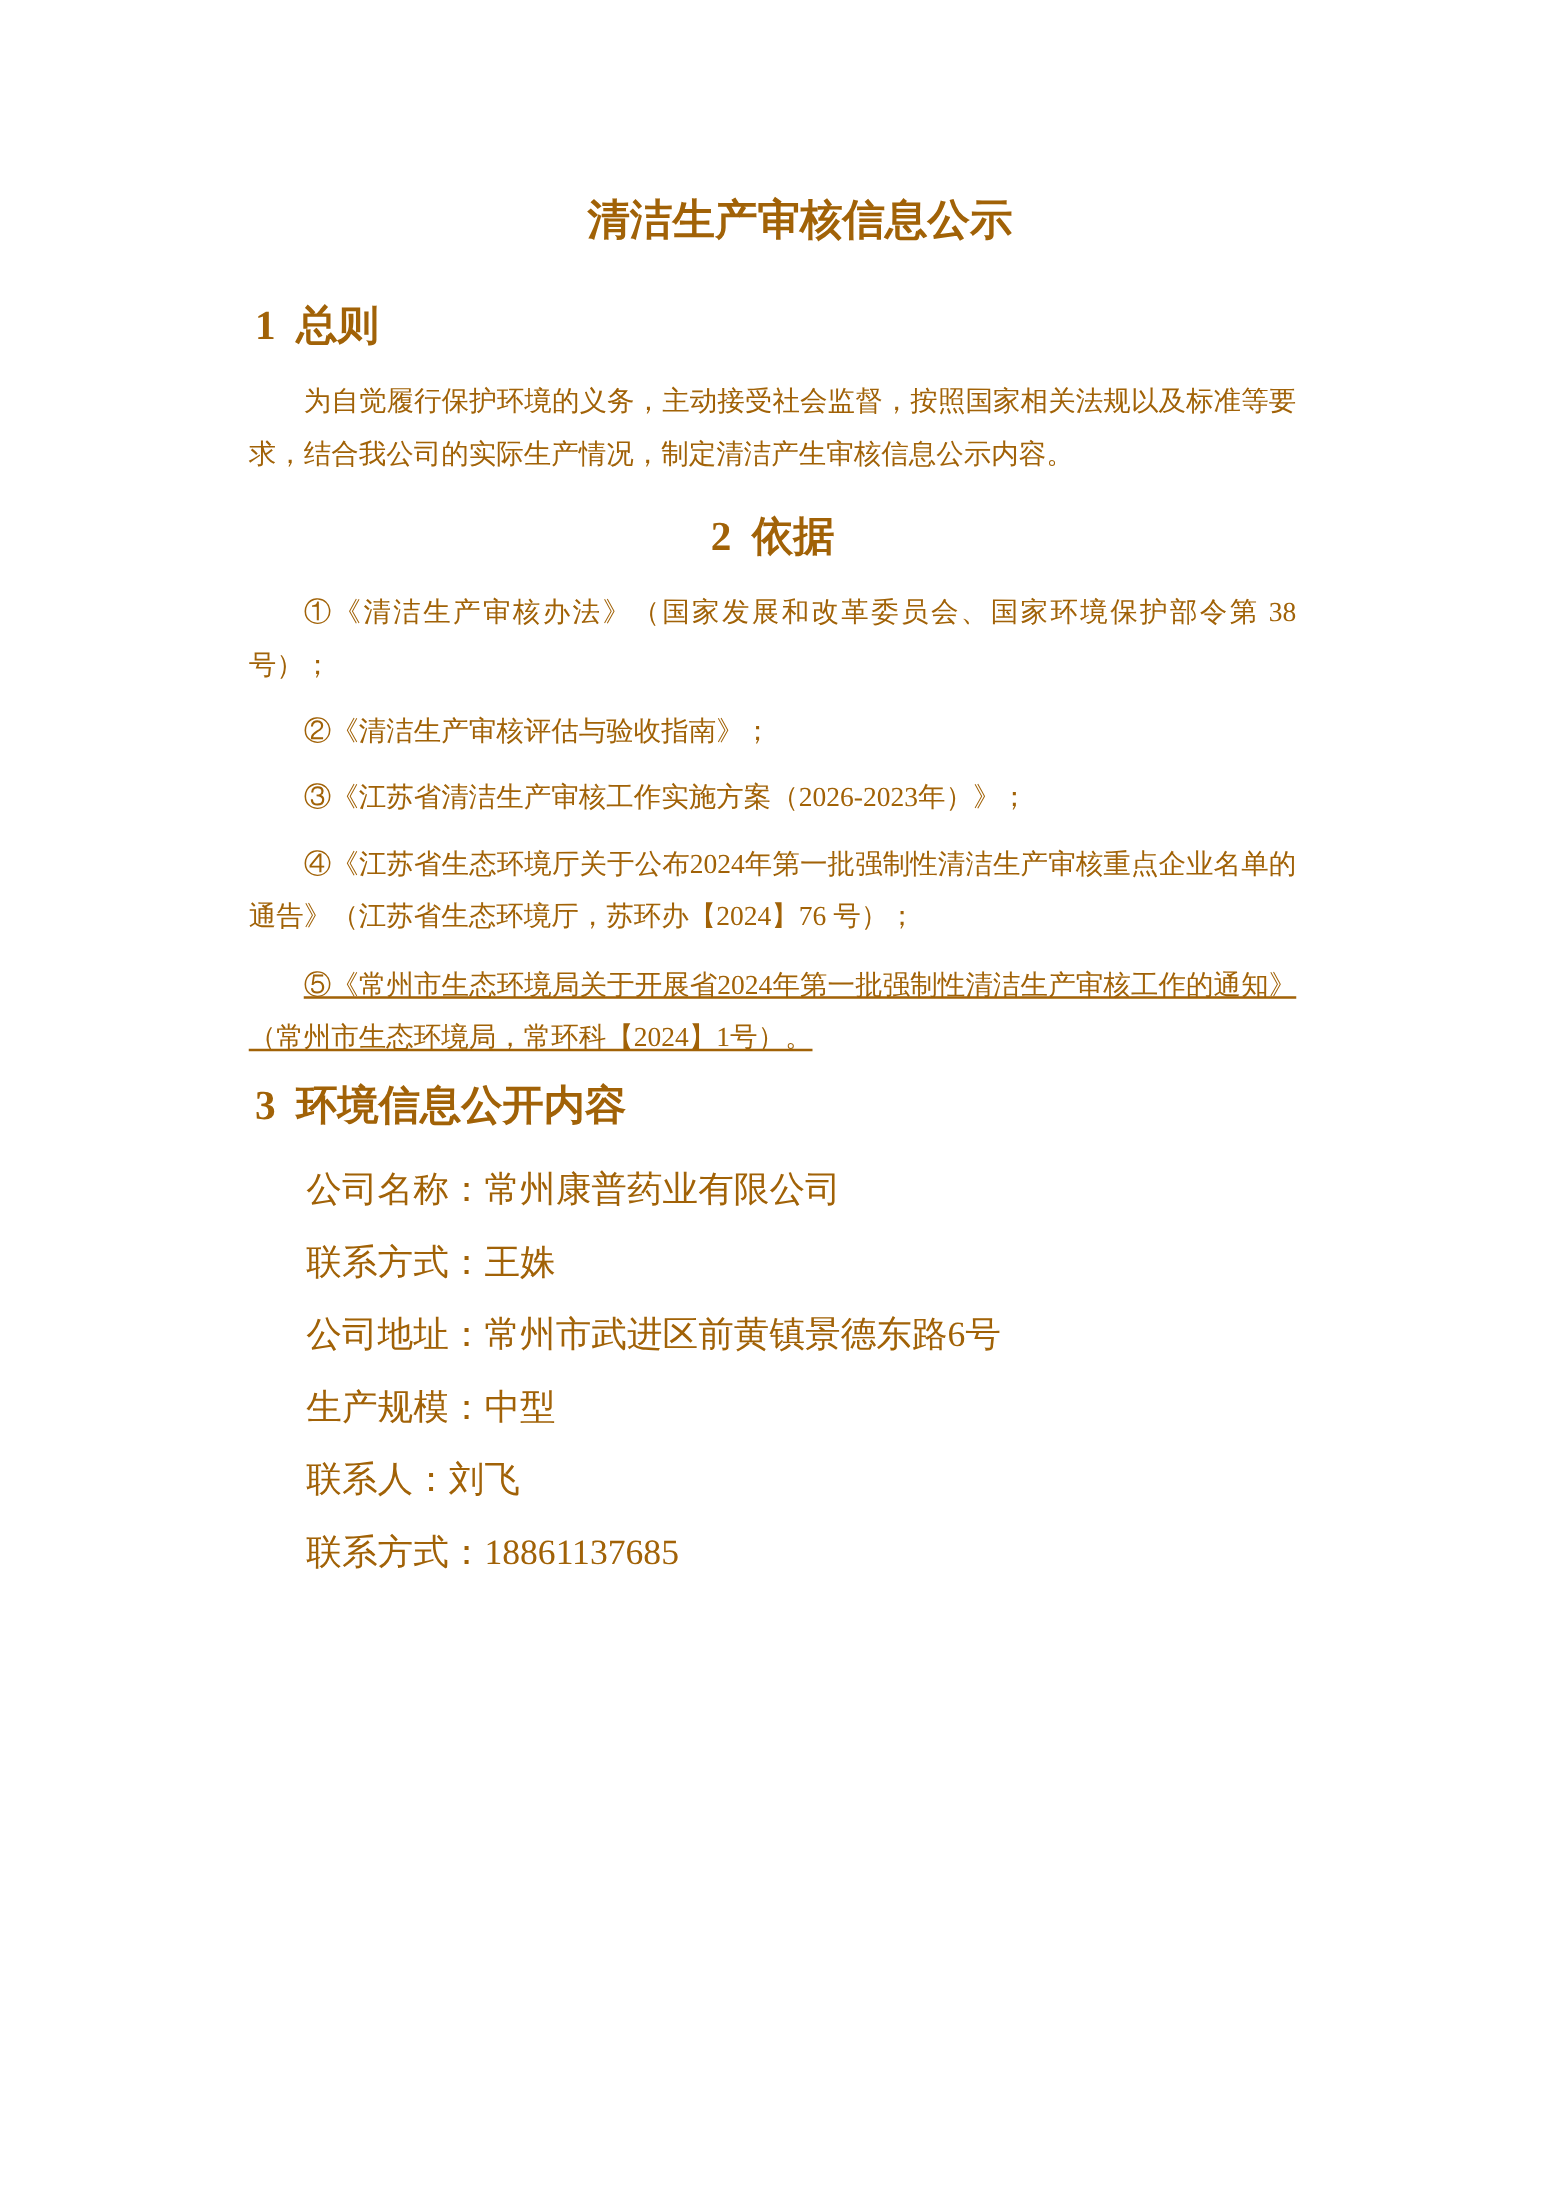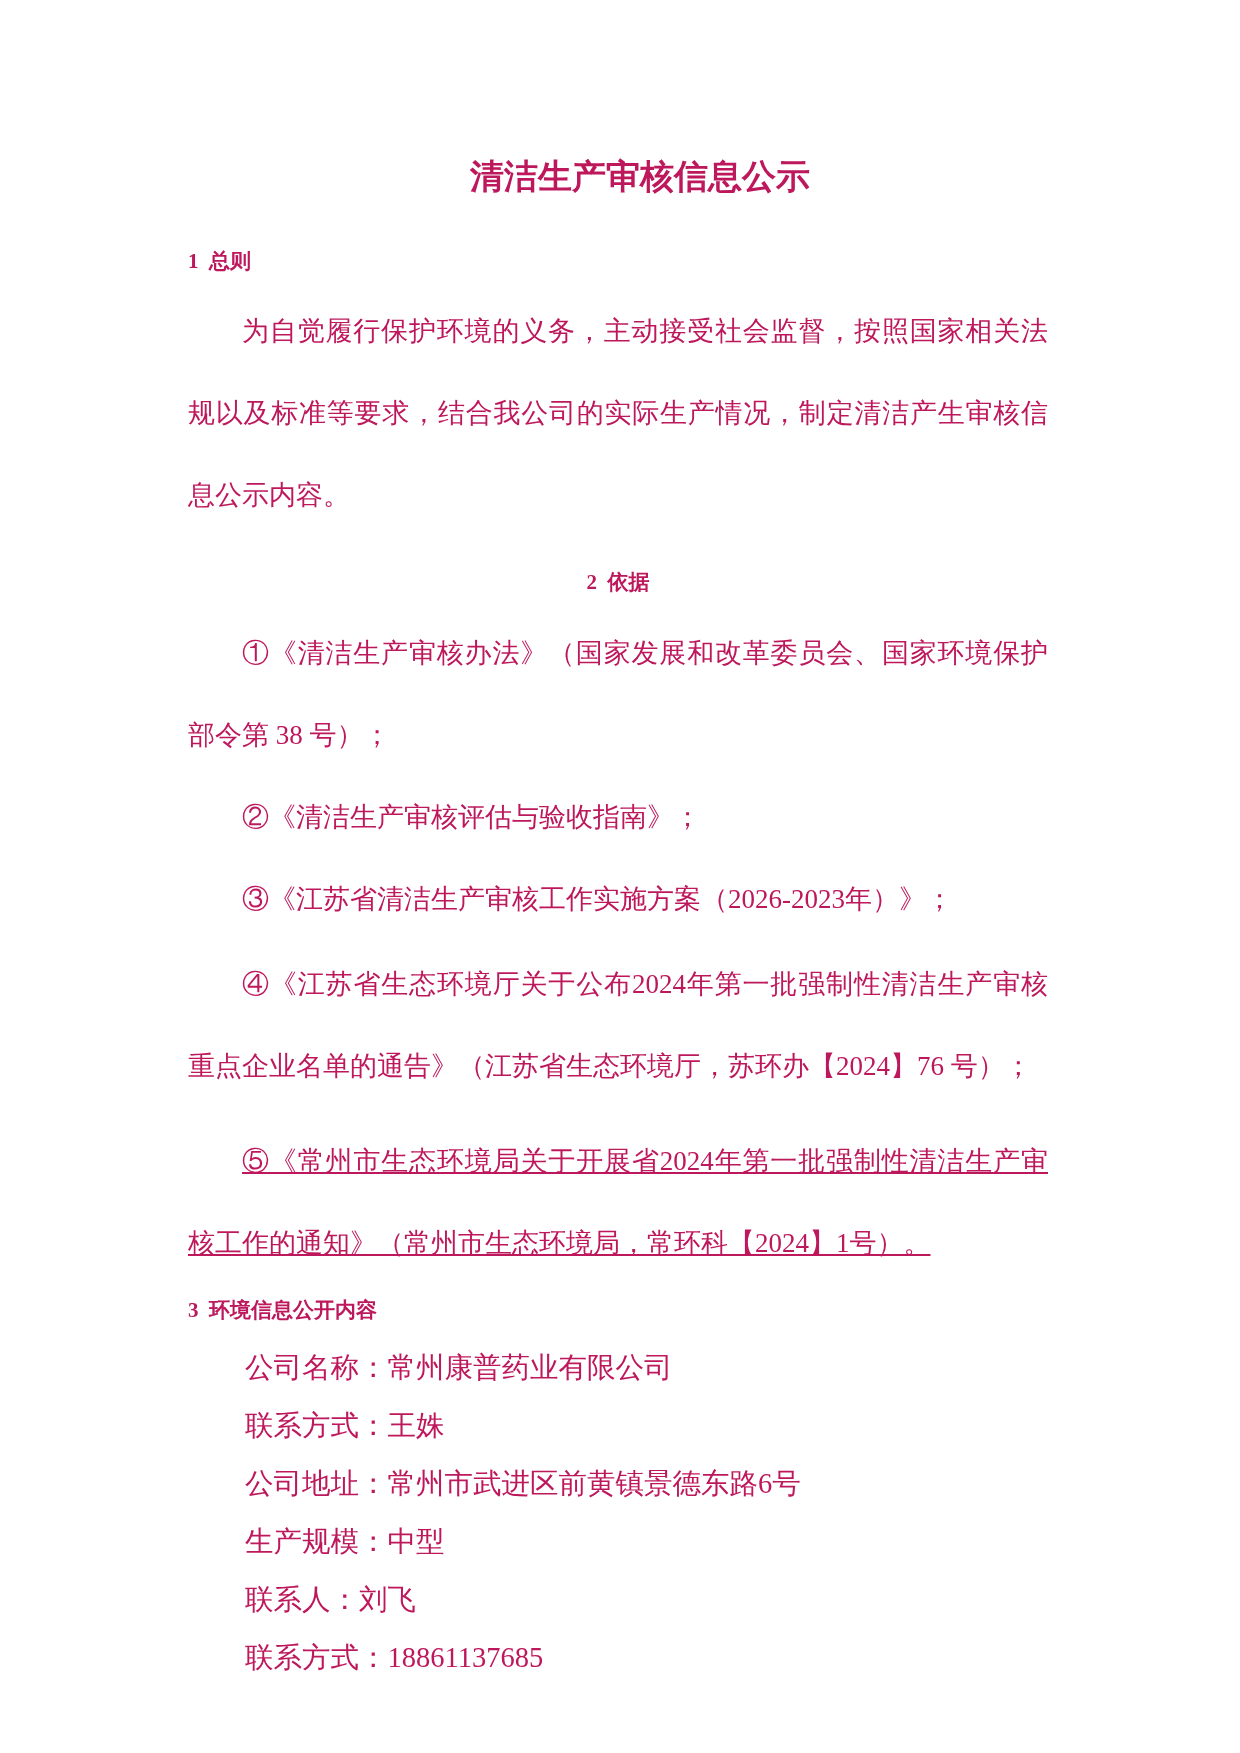--- a/index.html
+++ b/index.html
@@ -1,60 +1,60 @@
 <!DOCTYPE html>
 <html><head>
 <meta charset="utf-8">
 <style>
   html,body{margin:0;padding:0;background:#e9e9e9;}
   .page{
     position:relative;
     width:1240px;height:1753px;
     margin:0 auto;
     background:#ffffff;
-    color:#be185d;
+    color:#a16207;
     font-family:"Liberation Serif","DejaVu Serif",serif;
     overflow:hidden;
   }
   .content{
     padding:153px 192px 0 188px; 
     box-sizing:border-box;
   }
   .doc-title{
     font-size:34px;
     font-weight:bold;
     line-height:48px;
     text-align:center;
     padding-left:44px;      
     white-space:pre-wrap;
     margin:0;
   }
   .h1{
-    font-size:21px;
+    font-size:33px;
     font-weight:bold;
     line-height:46px;
     white-space:pre-wrap;
-    margin:0;
+    margin:16px;
   }
   .h1.s1{margin-top:37px;}
   .h1.s2{margin-top:23px;text-align:center;}
   .h1.s3{margin-top:3px;}
   .h2{
     font-size:28px;
     font-weight:bold;
     line-height:40px;
     white-space:pre-wrap;
     margin:37px 0 0 0;
   }
   .body-par{
-    font-size:27px;
-    line-height:82px;
+    font-size:22px;
+    line-height:42px;
     text-align:justify;
     text-indent:2em;
-    margin:0;
+    margin:11px;
   }
   .par1{margin-top:6px;}
   .ref1{margin-top:7px;}
   .ref2{margin-top:0;}
   .ref3{margin-top:0;}
   .ref4{margin-top:3px;}
   .ref5{margin-top:13px;text-decoration:underline;}
   .fields{margin-top:6px;}
   .field{
     font-size:28.5px;

